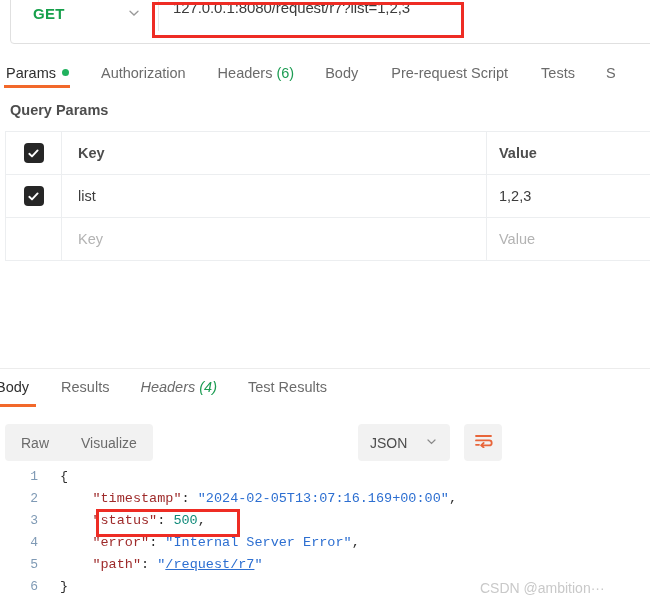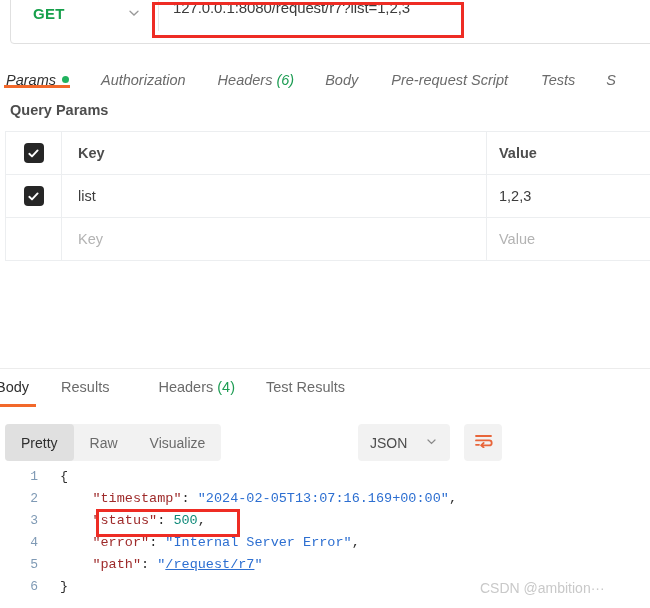--- a/index.html
+++ b/index.html
@@ -47,21 +47,21 @@
     position: absolute; left: 152px; top: 2px;
     width: 312px; height: 36px;
     border: 3px solid #ee2c24;
     pointer-events: none;
   }
 
   
   .req-tabs {
     position: absolute; left: 0; top: 56px;
     width: 650px; height: 32px;
-    display: flex; align-items: flex-end; font-style: italic;
+    display: flex; align-items: center;
   }
   .rtab {
     font-size: 14.5px; color: #6b6b6b;
     padding: 2px 0 0 0;
     white-space: nowrap;
     position: relative;
   }
   .rtab.active { color: #2f2f2f; }
   .green-dot {
     display: inline-block; width: 7px; height: 7px;
@@ -306,34 +306,31 @@
 
   <div class="split-div"></div>
 
   <div class="res-tabs">
     <div class="restab active">
       <span>Body</span>
     </div>
     <div class="restab" style="margin-left:32px;">
       <span>Results</span>
     </div>
-    <div class="restab" style="margin-left:49px;">
+    <div class="restab" style="margin-left:31px;font-style:italic;">
       <span>Headers</span>
       <span class="paren-green">(4)</span>
     </div>
     <div class="restab" style="margin-left:31px;">
       <span>Test Results</span>
     </div>
   </div>
   <div class="res-underline"></div>
 
   <div class="seg">
-    <div class="segbtn active">
-      <span>Pretty</span>
-    </div>
     <div class="segbtn">
       <span>Raw</span>
     </div>
     <div class="segbtn">
       <span>Visualize</span>
     </div>
   </div>
 
   <div class="fmt">
     <span>JSON</span>

